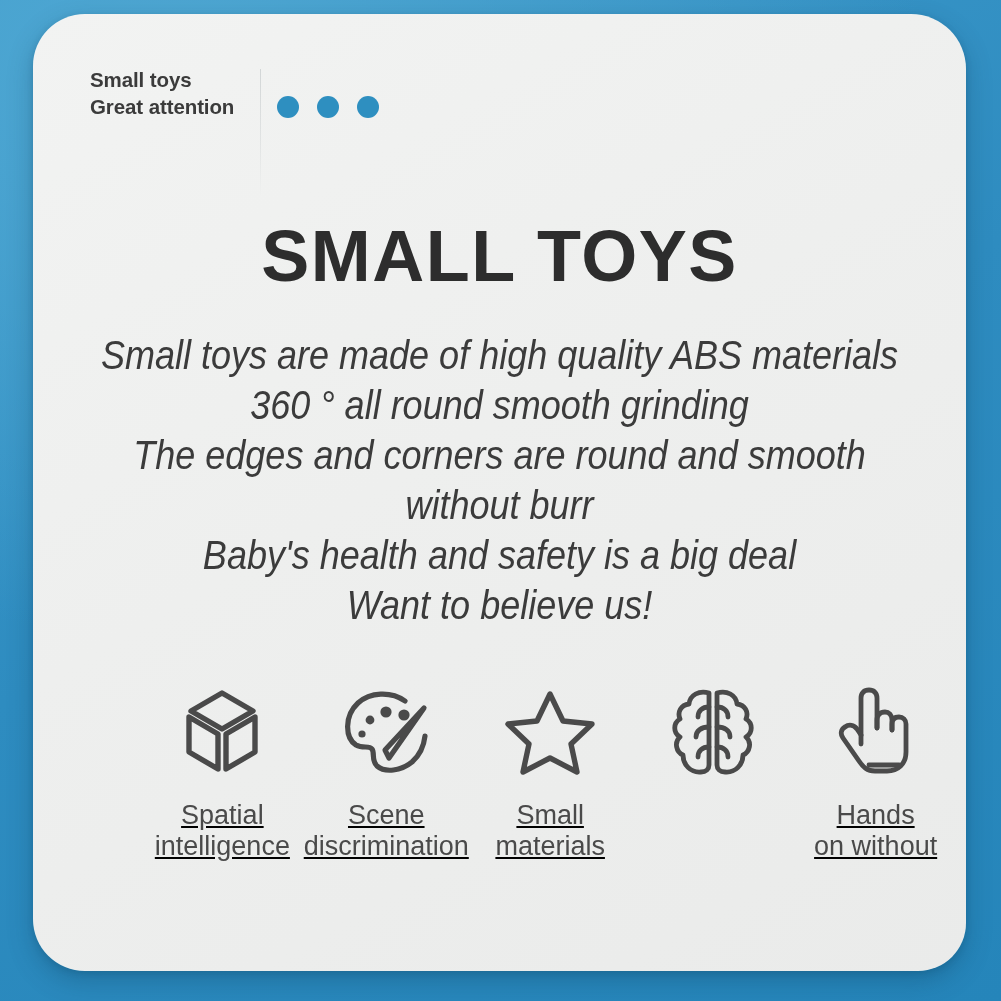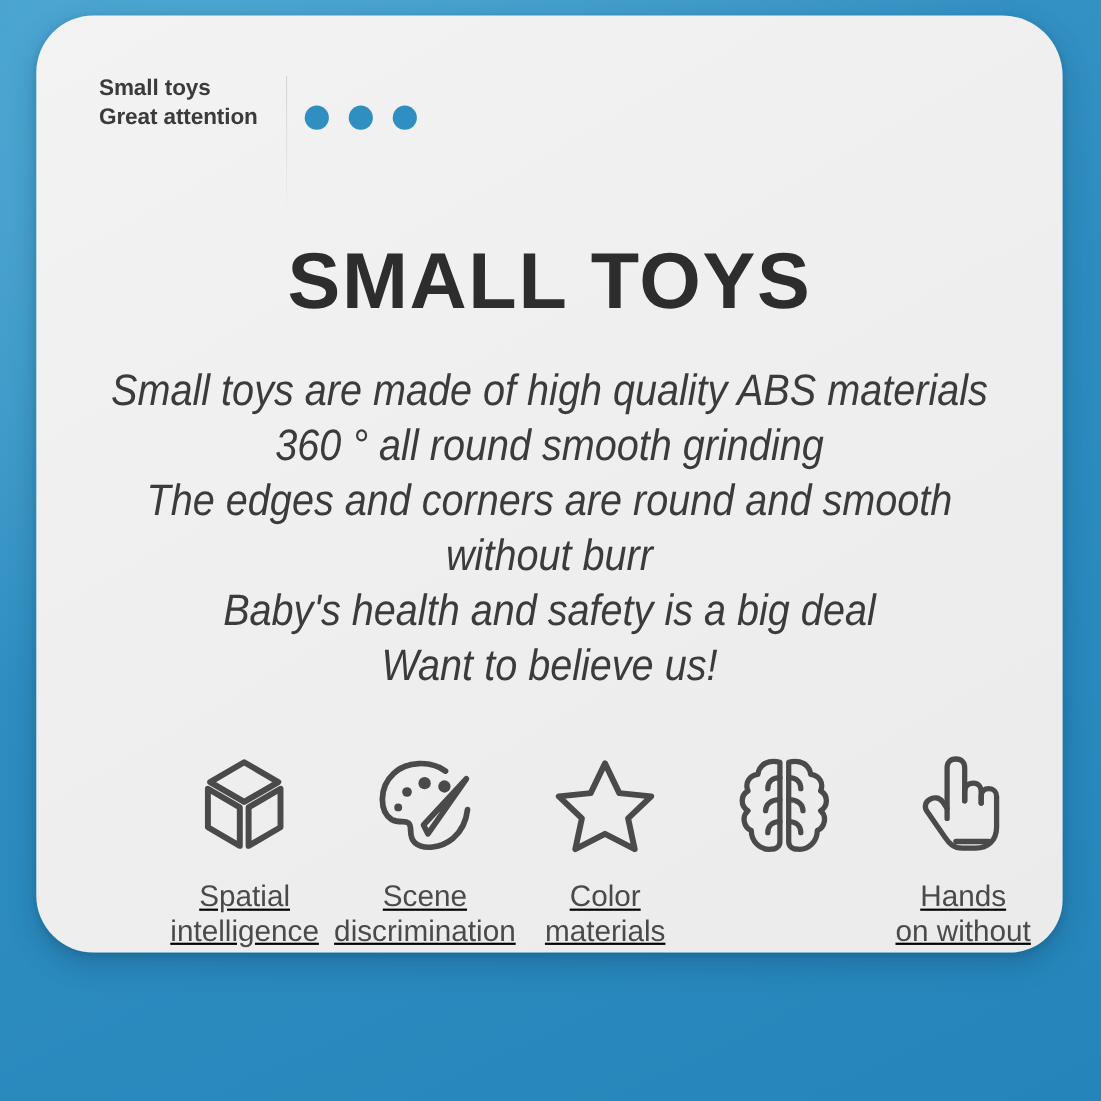--- a/index.html
+++ b/index.html
@@ -16,21 +16,21 @@
     width:1001px; height:1001px;
     background:
       radial-gradient(ellipse 120% 90% at 18% 8%, #4fa8d3 0%, rgba(79,168,211,0) 62%),
       linear-gradient(155deg, #3e9acb 0%, #2e8cc0 48%, #2585ba 100%);
   }
 
   
   #card {
     position:absolute;
     left:33px; top:14px;
-    width:933px; height:852px;
+    width:933px; height:957px;
     background:
       linear-gradient(150deg, #f2f3f2 0%, #eeefee 45%, #eaebea 100%);
     border-radius:52px 55px 48px 52px;
     box-shadow:
       0 10px 26px rgba(12,60,90,0.30),
       0 2px 6px rgba(12,60,90,0.18);
   }
 
   
   #header {
@@ -196,21 +196,21 @@
         </div>
       </div>
 
       <div class="feature">
         <div class="feature-icon">
           <svg width="92" height="88" viewBox="0 0 92 88" fill="none" stroke="#4a4a4a" stroke-width="5.4" stroke-linecap="round" stroke-linejoin="round">
             <path d="M46 6 L59 33 L88 36 L67 56 L73 84 L46 70 L19 84 L25 56 L4 36 L33 33 Z"></path>
           </svg>
         </div>
         <div class="feature-label">
-          <span>Color</span>
+          <span>Small</span>
           <span>materials</span>
         </div>
       </div>
 
       <div class="feature">
         <div class="feature-icon">
           <svg width="84" height="90" viewBox="0 0 84 90" fill="none" stroke="#4a4a4a" stroke-width="4.8" stroke-linecap="round" stroke-linejoin="round">
 
             <path d="M38 6 C28 3 19 8 18 17 C10 18 6 25 9 32 C2 36 2 46 9 50
                      C3 55 5 65 12 68 C12 78 20 86 30 85 C35 85 38 82 38 78 Z"></path>

